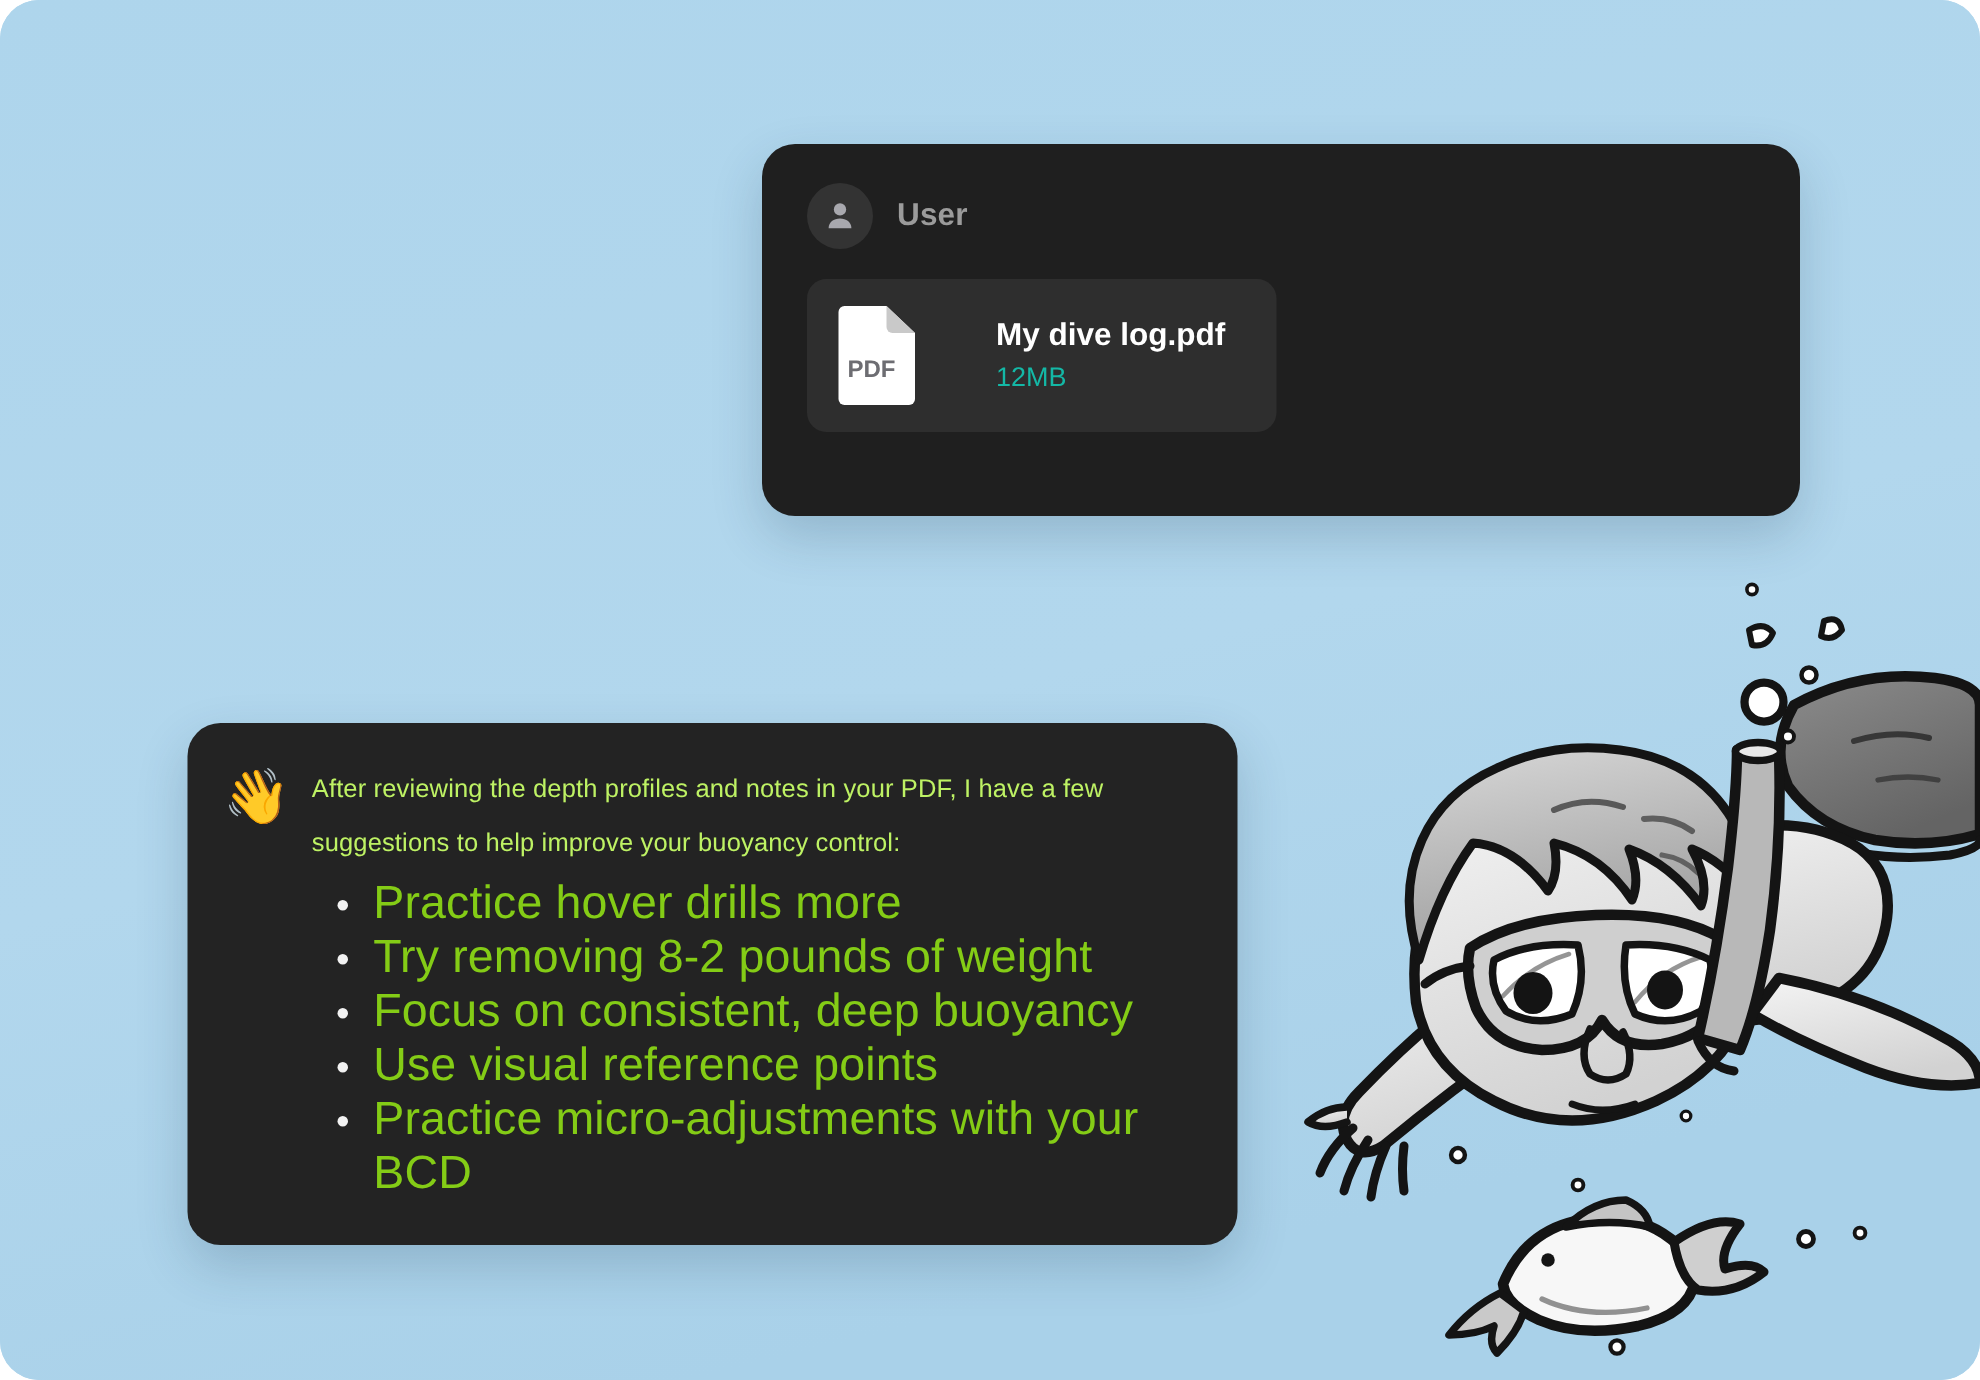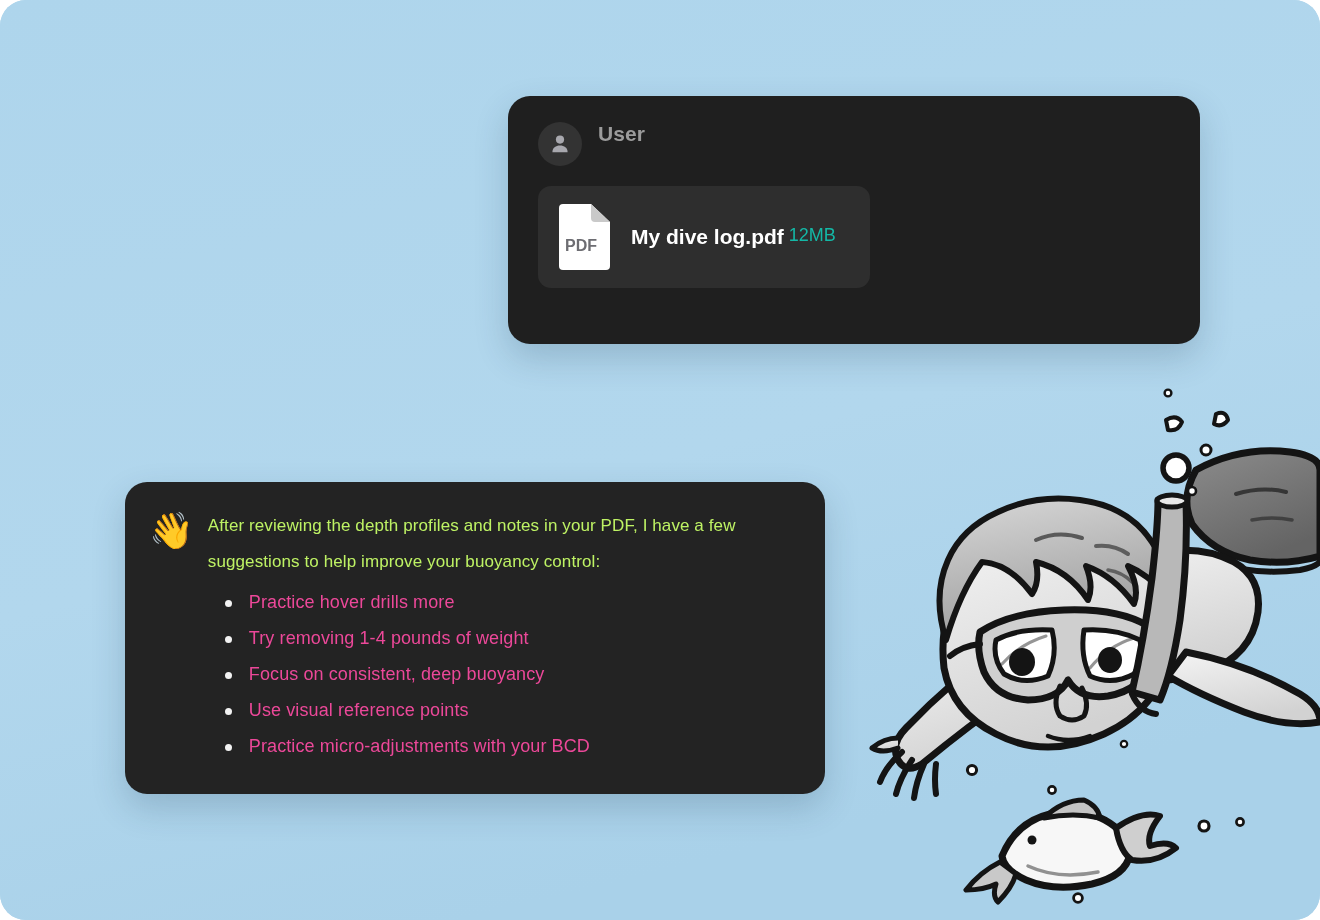--- a/index.html
+++ b/index.html
@@ -38,21 +38,21 @@
   #user-bubble {
     left: 508px;
     top: 96px;
     width: 692px;
     background: #1f1f1f;
     padding: 26px 30px 30px 30px;
   }
 
   .msg-header {
     display: flex;
-    align-items: flex-start;
+    align-items: center;
     gap: 16px;
     margin-bottom: 20px;
   }
   .avatar {
     width: 44px;
     height: 44px;
     border-radius: 50%;
     background: #333333;
     display: flex;
     align-items: center;
@@ -70,21 +70,21 @@
   .attachment {
     display: inline-flex;
     align-items: center;
     gap: 18px;
     background: #2e2e2e;
     border-radius: 13px;
     padding: 16px 34px 16px 18px;
     margin-bottom: 26px;
   }
   .pdf-icon { width: 57px; height: 70px; flex: none; display: block; }
-  .file-meta { display: flex; gap: 5px; }
+  .file-meta { display: flex; flex-direction: column; gap: 5px; margin-left: 33px; }
   .file-name {
     font-size: 21px;
     font-weight: bold;
     color: #ffffff;
     white-space: nowrap;
   }
   .file-size {
     font-size: 18px;
     color: #14b8a6;
   }
@@ -120,23 +120,23 @@
     line-height: 36px;
     color: #bef264;
     letter-spacing: 0.1px;
   }
   .suggestions {
     list-style: none;
     margin-top: 4px;
   }
   .suggestions li {
     position: relative;
-    font-size: 18px;
+    font-size: 31px;
     line-height: 36px;
-    color: #ec4899;
+    color: #84cc16;
     padding-left: 41px;
     letter-spacing: 0.1px;
   }
   .suggestions li::before {
     content: "";
     position: absolute;
     left: 17px;
     top: 16px;
     width: 7px;
     height: 7px;
@@ -279,21 +279,21 @@
 
   </div>
 
   <div class="bubble" id="assistant-bubble">
     <div class="assistant-row">
       <span class="wave-emoji">👋</span>
       <div class="assistant-body">
         <div class="assistant-intro">After reviewing the depth profiles and notes in your PDF, I have a few suggestions to help improve your buoyancy control:</div>
         <ul class="suggestions">
           <li>Practice hover drills more</li>
-          <li>Try removing 1-4 pounds of weight</li>
+          <li>Try removing 8-2 pounds of weight</li>
           <li>Focus on consistent, deep buoyancy</li>
           <li>Use visual reference points</li>
           <li>Practice micro-adjustments with your BCD</li>
         </ul>
       </div>
     </div>
   </div>
 
 </div>
 

